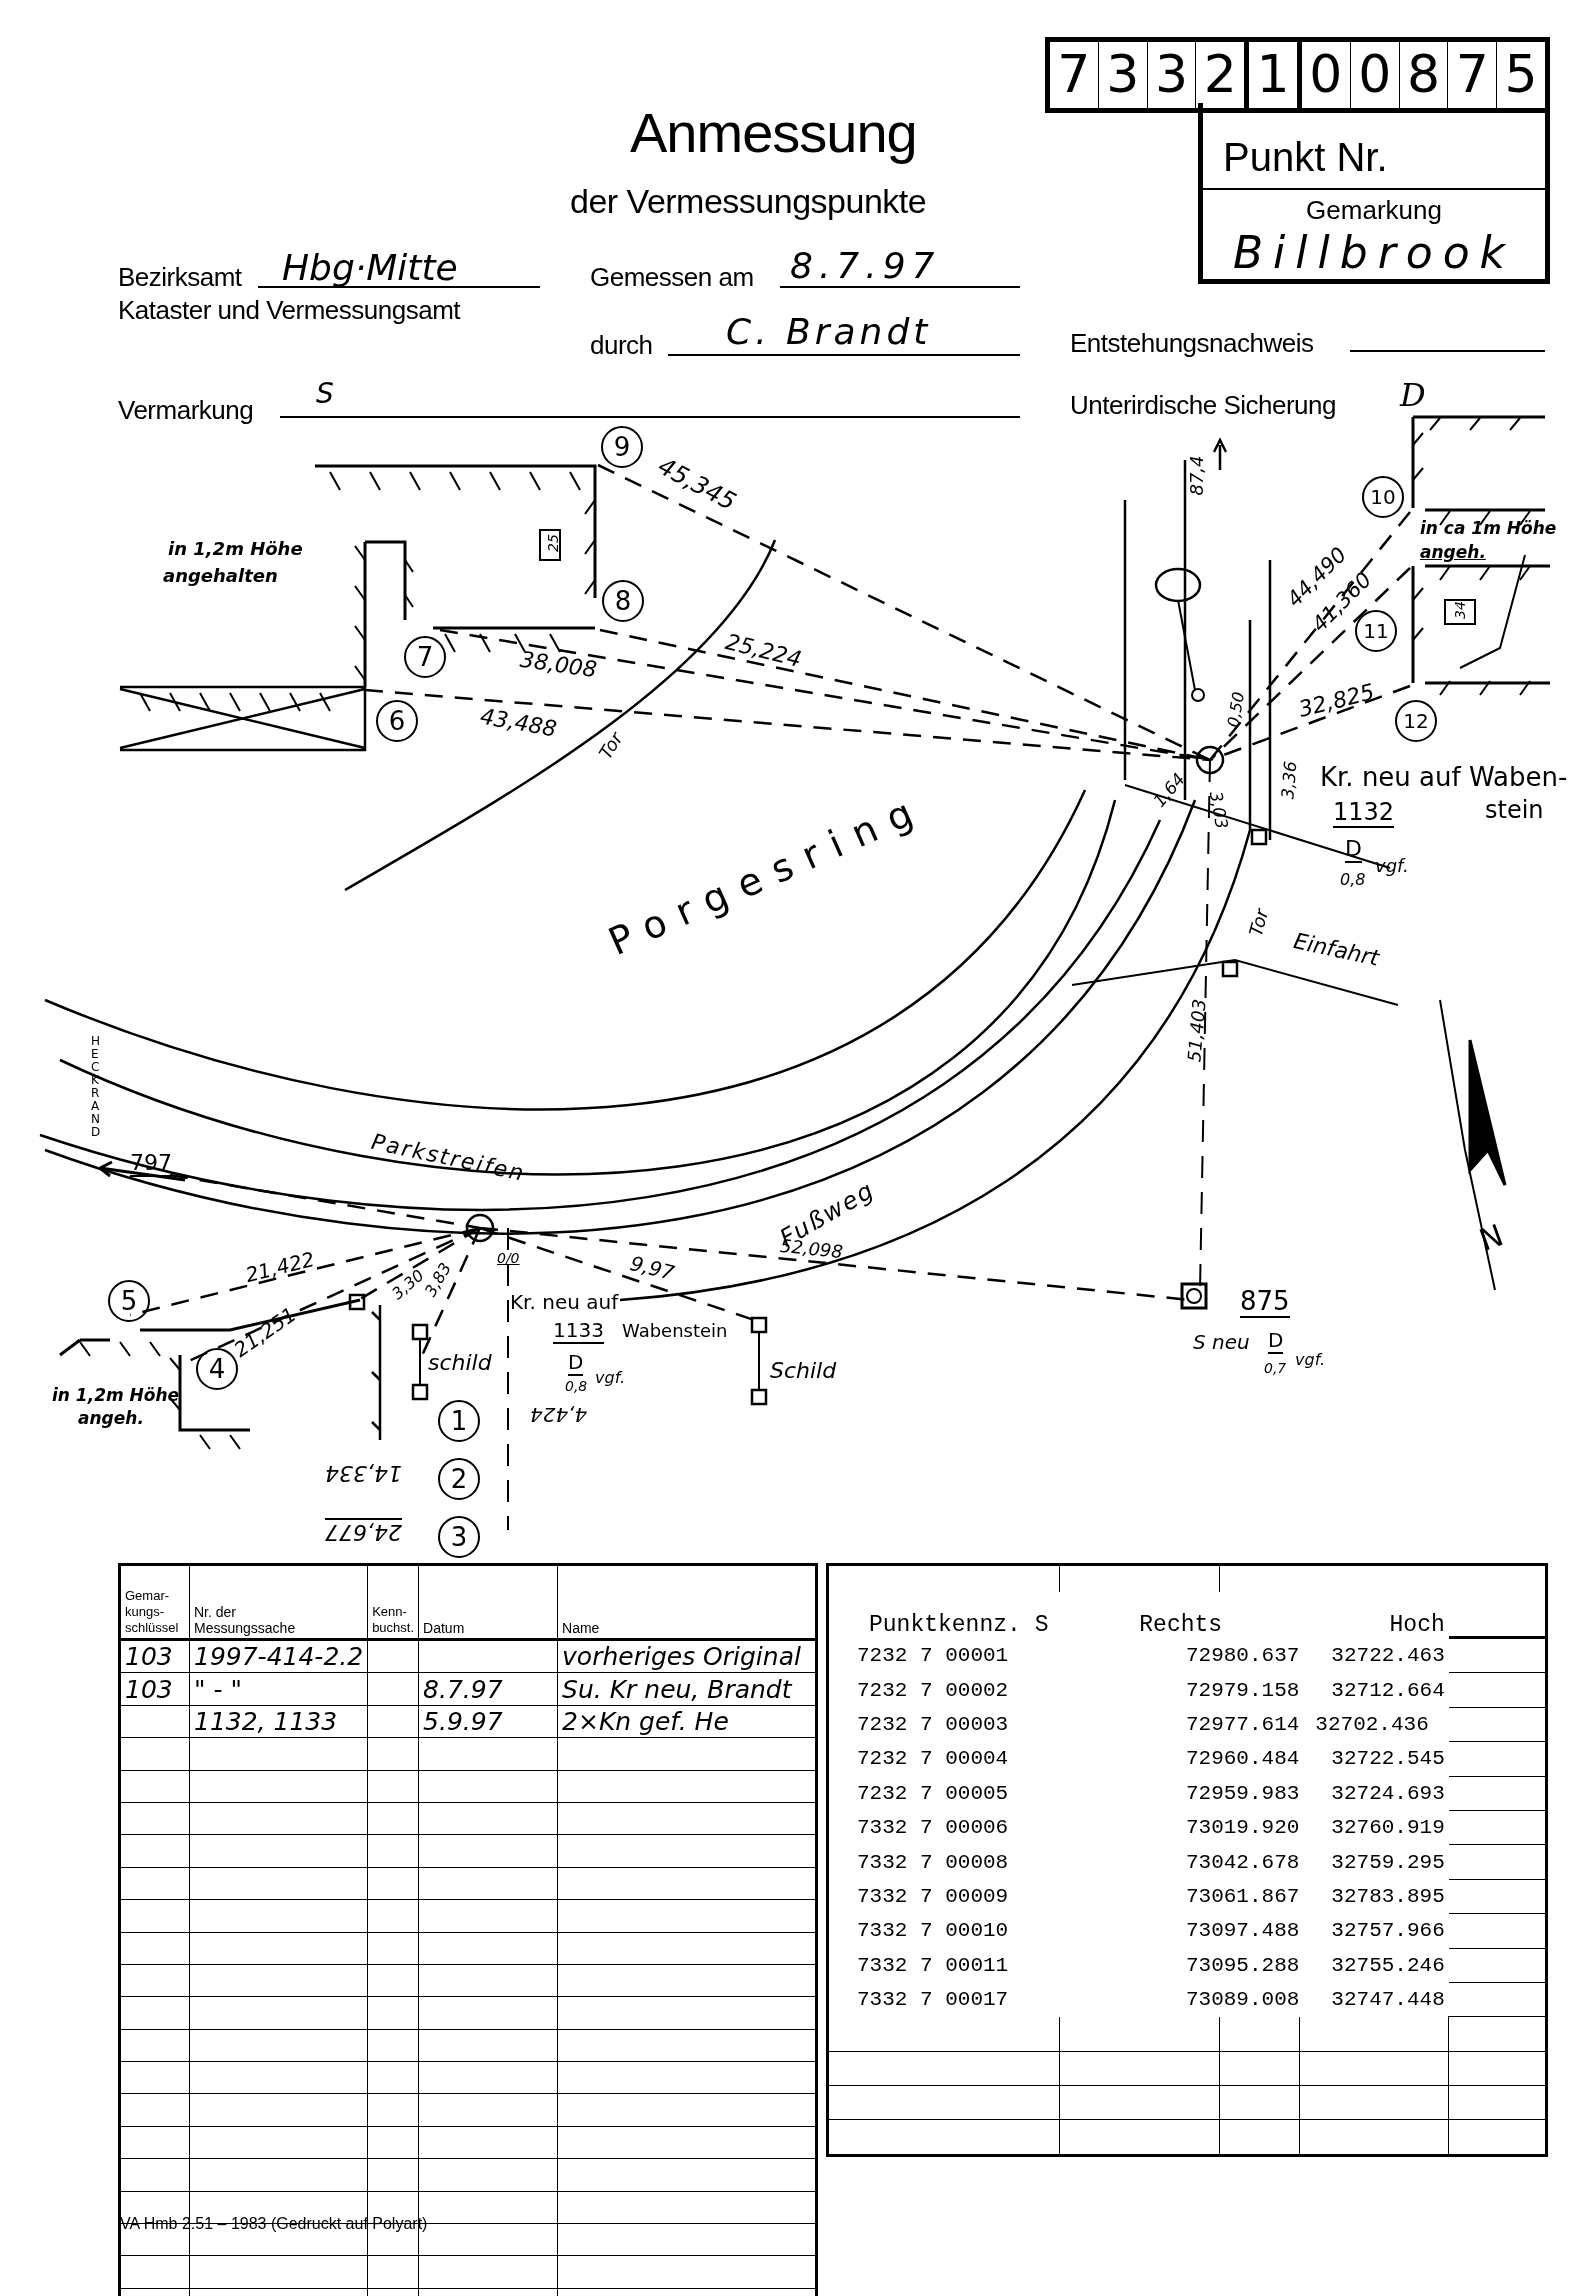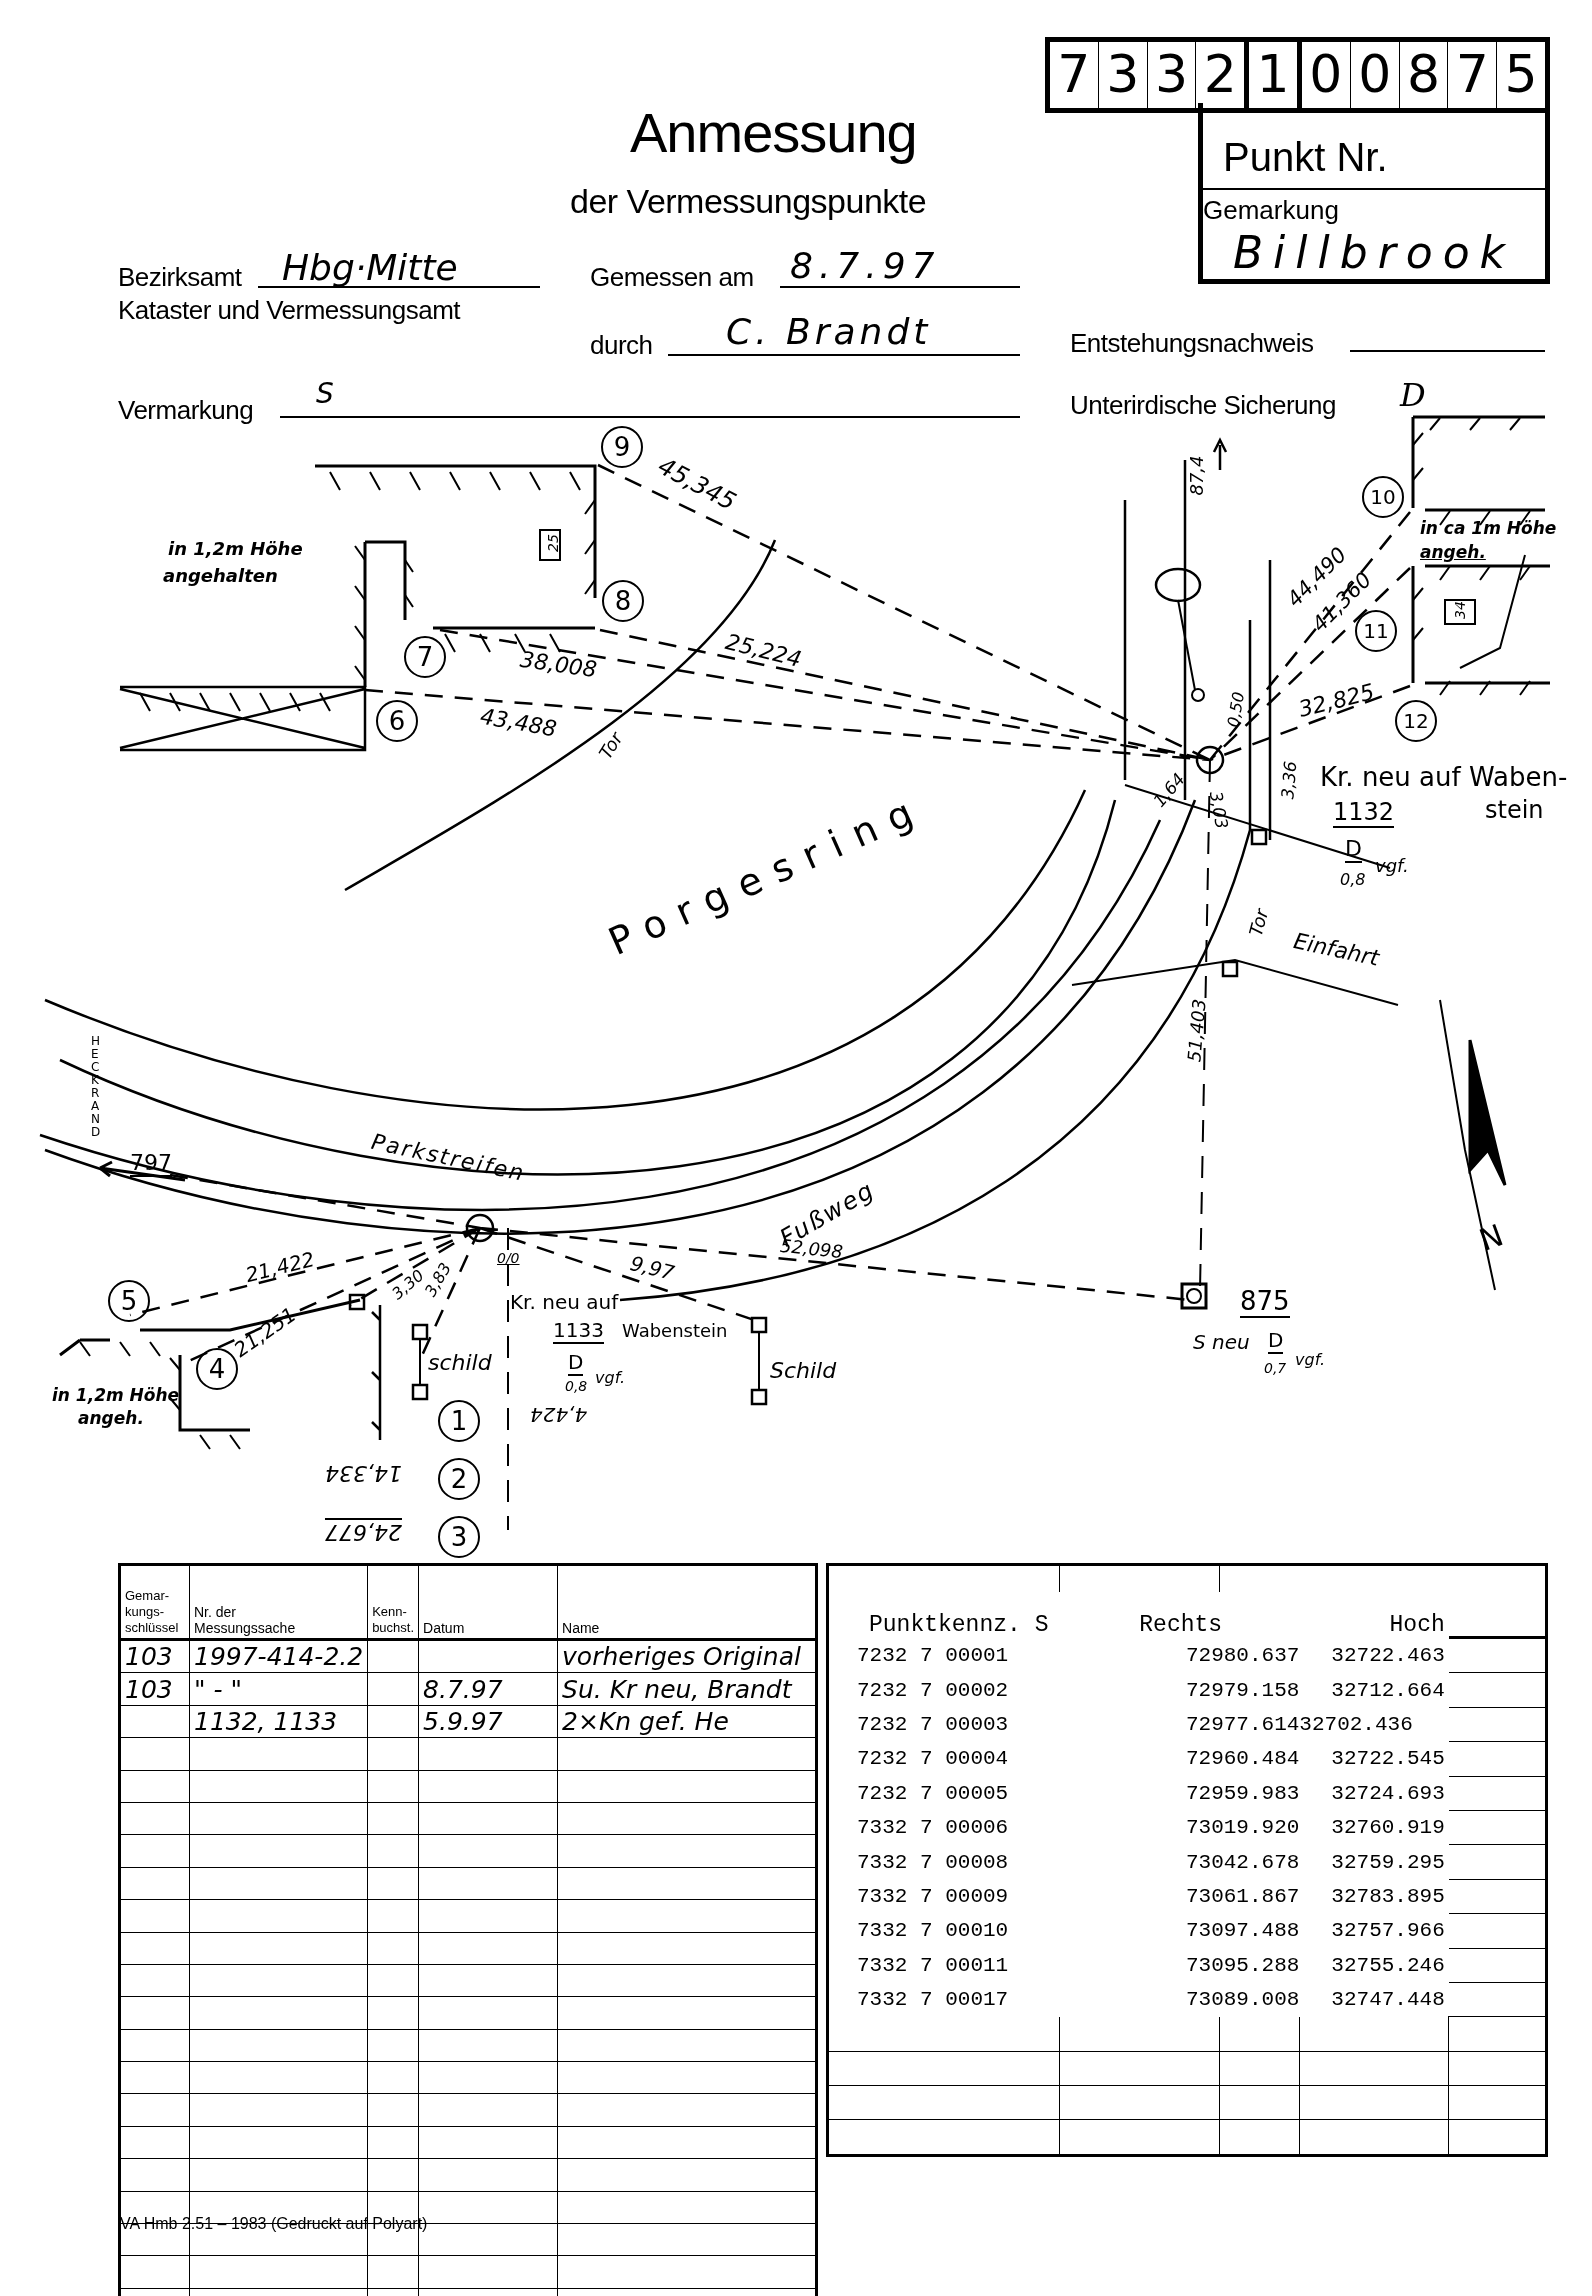--- a/index.html
+++ b/index.html
@@ -13,21 +13,21 @@
   .uline{border-bottom:2px solid #000;}
   .hv{font-size:36px;font-style:italic;font-family:"DejaVu Sans",sans-serif;line-height:36px;}
   
   #digits{left:1045px;top:37px;width:495px;height:66px;border:5px solid #000;display:flex;}
   #digits .d{flex:1;border-right:1.5px solid #000;font-size:52px;text-align:center;line-height:64px;font-family:"DejaVu Sans",sans-serif;}
   #digits .d:last-child{border-right:none;}
   #digits .d.sep{border-right:5px solid #000;}
   #punktbox{left:1198px;top:103px;width:342px;height:176px;border:5px solid #000;border-top:none;}
   #punktbox .pn{position:absolute;left:20px;top:32px;font-size:40px;}
   #punktbox .ln{position:absolute;left:0;right:0;top:85px;border-top:2px solid #000;}
-  #punktbox .gm{position:absolute;left:0;right:0;top:92px;font-size:26px;}
+  #punktbox .gm{position:absolute;left:0;right:0;top:92px;text-align:center;font-size:26px;}
   #punktbox .bb{position:absolute;left:0;right:0;top:124px;text-align:center;font-size:44px;letter-spacing:10px;font-family:"DejaVu Sans",sans-serif;font-style:italic;}
   
   .sk{position:absolute;font-family:"DejaVu Sans",sans-serif;font-style:italic;white-space:nowrap;}
   .circ{position:absolute;width:38px;height:38px;border:2.5px solid #000;border-radius:50%;text-align:center;line-height:38px;font-size:26px;font-family:"DejaVu Sans",sans-serif;}
   
   table{border-collapse:collapse;}
   #leftTable{position:absolute;left:118px;top:1563px;width:700px;border:3px solid #000;}
   #leftTable th{font-family:"Liberation Sans",sans-serif;font-weight:normal;font-size:14px;text-align:left;vertical-align:bottom;padding:2px 4px;border-right:1.5px solid #000;border-bottom:3px solid #000;height:68px;line-height:16px;}
   #leftTable td{border-right:1.5px solid #000;border-bottom:1.5px solid #000;height:31.4px;padding:0 4px;font-family:"DejaVu Sans",sans-serif;font-style:italic;font-size:25px;white-space:nowrap;overflow:visible;}
   #rightTable{position:absolute;left:826px;top:1563px;width:722px;border:3px solid #000;}
@@ -416,21 +416,21 @@
       </tr>
       <tr>
         <td style="padding-left:28px;">7232 7 00002</td>
         <td colspan="2" style="text-align:right;">72979.158</td>
         <td style="text-align:right;padding-right:4px;">32712.664</td>
         <td style="border-bottom:1.5px solid #000;"></td>
       </tr>
       <tr>
         <td style="padding-left:28px;">7232 7 00003</td>
         <td colspan="2" style="text-align:right;">72977.614</td>
-        <td style="text-align:left;padding-right:4px;">32702.436</td>
+        <td style="text-align:center;padding-right:4px;">32702.436</td>
         <td style="border-bottom:1.5px solid #000;"></td>
       </tr>
       <tr>
         <td style="padding-left:28px;">7232 7 00004</td>
         <td colspan="2" style="text-align:right;">72960.484</td>
         <td style="text-align:right;padding-right:4px;">32722.545</td>
         <td style="border-bottom:1.5px solid #000;"></td>
       </tr>
       <tr>
         <td style="padding-left:28px;">7232 7 00005</td>

